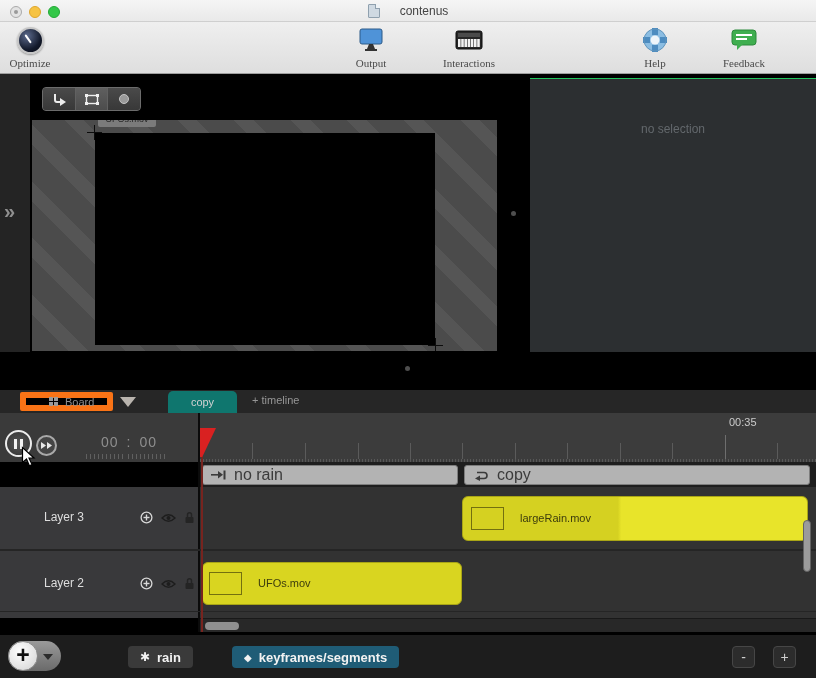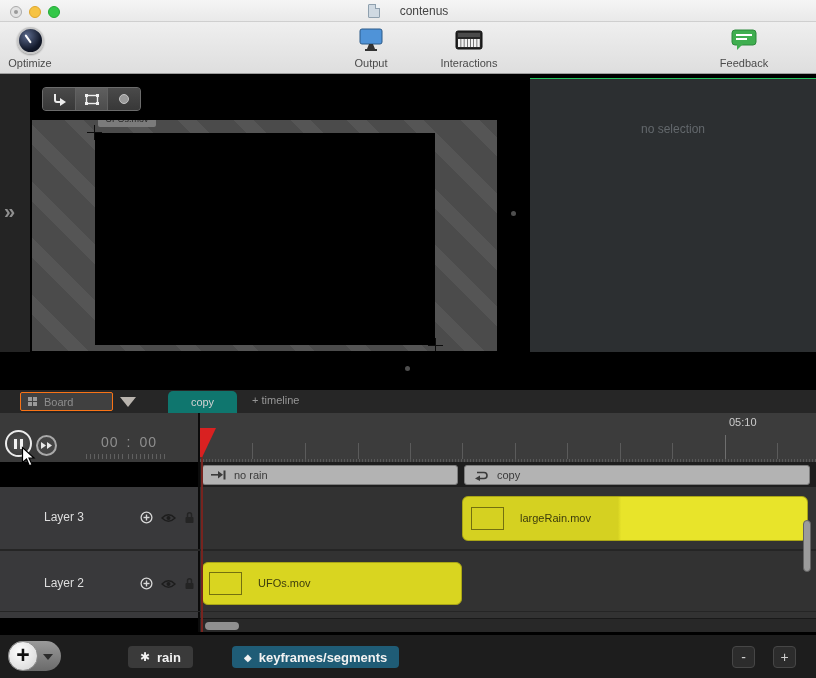--- a/index.html
+++ b/index.html
@@ -21,21 +21,21 @@
               border-radius:1px; position:relative; }
   .doc-icon::after { content:""; position:absolute; right:-1px; top:-1px; width:4px; height:4px;
                      background:#eef2f5; border-left:1px solid #8fa0ae; border-bottom:1px solid #8fa0ae; }
   .wintitle { font-size:12px; color:#444; }
 
   
   .toolbar { position:absolute; left:0; top:22px; width:816px; height:52px;
              background:linear-gradient(#efefef,#dedede); border-bottom:1px solid #9f9f9f; }
   .tb-item { position:absolute; top:3px; width:90px; height:48px; display:flex;
              flex-direction:column; align-items:center; justify-content:flex-start; }
-  .tb-label { font-size:11px; color:#4a4a4a; margin-top:2px; }
+  .tb-label { font-size:11px; color:#4a4a4a; margin-top:2px;font-family:Liberation Serif, serif; }
   .tb-iconbox { height:30px; display:flex; align-items:center; justify-content:center; }
   .gauge { width:27px; height:27px; border-radius:50%; border:2px solid #c6c6c6;
            background:radial-gradient(circle at 35% 30%, #5c6a8c, #131a2c 62%, #06080f);
            position:relative; box-shadow:0 1px 2px rgba(0,0,0,.35); }
   .gauge::after { content:""; position:absolute; left:11px; top:4px; width:2px; height:10px;
                   background:#fff; transform:rotate(-35deg); transform-origin:bottom center; border-radius:1px; }
 
   
   .main { position:absolute; left:0; top:74px; width:816px; height:316px; background:#000; }
   .left-strip { position:absolute; left:0; top:0; width:30px; height:278px; background:#242424; }
@@ -60,23 +60,23 @@
   .cross.br { right:-8px; bottom:-8px; }
   .inspector { position:absolute; left:530px; top:4px; width:286px; height:274px;
                background:#2c2f31; border-top:1px solid #22c55e; }
   .no-sel { margin-top:43px; text-align:center; font-size:12px; color:#63686c; }
   .dot { position:absolute; width:5px; height:5px; border-radius:50%; background:#4e4e4e; }
   .dot-a { left:511px; top:137px; }
   .dot-b { left:405px; top:292px; }
 
   
   .tabbar { position:absolute; left:0; top:390px; width:816px; height:23px; background:#262626; }
-  .board-btn { position:absolute; left:20px; top:2px; width:93px; height:19px; background:#404040;
-               border:1px solid #f97316; border-radius:2px; display:flex; align-items:center;
-               gap:7px; padding-left:7px; }
+  .board-btn { position:absolute; left:20px; top:2px; width:93px; height:19px; background:#000000;
+               border:6px solid #f97316; border-radius:2px; display:flex; align-items:center;
+               gap:7px; padding-left:23px; }
   .grid-icon { width:9px; height:9px;
                background:conic-gradient(#9a9a9a 0 100%);
                -webkit-mask:conic-gradient(#000 0 0); }
   .grid-icon { background:
       linear-gradient(#9a9a9a,#9a9a9a) 0 0/4px 4px no-repeat,
       linear-gradient(#9a9a9a,#9a9a9a) 5px 0/4px 4px no-repeat,
       linear-gradient(#9a9a9a,#9a9a9a) 0 5px/4px 4px no-repeat,
       linear-gradient(#9a9a9a,#9a9a9a) 5px 5px/4px 4px no-repeat; }
   .board-label { font-size:11px; color:#8e8e8e; }
   .dd-tri { position:absolute; left:120px; top:7px; width:0; height:0;
@@ -110,21 +110,21 @@
   .vdiv { position:absolute; left:198px; top:0; width:2px; height:219px; background:#0b0b0b; }
   .playhead-tri { position:absolute; left:200px; top:15px; width:16px; height:29px; background:#d92121;
                   clip-path:polygon(0 0,100% 0,14% 100%,0 100%); z-index:6; }
   .playhead-line { position:absolute; left:201px; top:42px; width:2px; height:177px;
                    background:#77241f; z-index:5; }
   .segrow { position:absolute; left:200px; top:49px; width:616px; height:25px; background:#1e1e1e; }
   .segment { position:absolute; top:3px; height:20px; background:#b3b3b3; border:1px solid #7d7d7d;
              border-radius:3px; display:flex; align-items:center; gap:8px; padding-left:8px; }
   .seg-1 { left:2px; width:256px; }
   .seg-2 { left:264px; width:346px; }
-  .seg-label { font-size:11px; color:#3b3b3b; }
+  .seg-label { font-size:16px; color:#3b3b3b; }
   .lanes { position:absolute; left:0; top:74px; width:816px; height:131px; }
   .label-col { position:absolute; left:0; top:0; width:198px; height:131px; background:#39393b; }
   .lane-area { position:absolute; left:200px; top:0; width:616px; height:131px; background:#323232; }
   .row-sep { position:absolute; left:0; width:816px; height:2px; background:#252525; }
   .layer-name { position:absolute; font-size:12px; color:#dedede; }
   .ln-1 { left:44px; top:23px; } .ln-2 { left:44px; top:89px; }
   .layer-icons { position:absolute; display:flex; gap:8px; align-items:center; }
   .li-1 { left:140px; top:24px; } .li-2 { left:140px; top:90px; }
   .clip { position:absolute; border-radius:6px; border:1px solid #a9a516; }
   .clip-large { left:462px; top:9px; width:346px; height:45px;
@@ -203,20 +203,36 @@
           <rect x="9.4" y="10" width="2.6" height="8"></rect>
             <rect x="12.6" y="10" width="2.6" height="8"></rect>
           <rect x="15.8" y="10" width="2.6" height="8"></rect>
             <rect x="19" y="10" width="2.6" height="8"></rect>
           <rect x="22.2" y="10" width="2.6" height="8"></rect>
         </g>
       </svg>
     </div>
     <span class="tb-label">Interactions</span>
   </div>
+  <div class="tb-item" style="left:610px;">
+    <div class="tb-iconbox">
+      <svg width="26" height="26">
+        <circle cx="13" cy="13" r="11" fill="#8bbde2"></circle>
+        <g fill="#4d8cc0">
+          <rect x="10" y="1" width="6" height="7"></rect>
+            <rect x="10" y="18" width="6" height="7"></rect>
+          <rect x="1" y="10" width="7" height="6"></rect>
+            <rect x="18" y="10" width="7" height="6"></rect>
+        </g>
+        <circle cx="13" cy="13" r="11" fill="none" stroke="#5f94bd"></circle>
+        <circle cx="13" cy="13" r="4.5" fill="#eef5fa"></circle>
+      </svg>
+    </div>
+    <span class="tb-label">Help</span>
+  </div>
   <div class="tb-item" style="left:699px;">
     <div class="tb-iconbox">
       <svg width="26" height="24">
         <rect x="1" y="2" width="24" height="15" rx="3" fill="#3fae4f" stroke="#2d8a3c"></rect>
         <path d="M6 16 v6 l6 -6 z" fill="#3fae4f"></path>
         <rect x="5" y="6" width="16" height="2" fill="#fff"></rect>
         <rect x="5" y="10" width="11" height="2" fill="#fff"></rect>
       </svg>
     </div>
     <span class="tb-label">Feedback</span>
@@ -308,21 +324,21 @@
     <span class="tick" style="left:158px"></span>
       <span class="tick" style="left:210px"></span>
     <span class="tick" style="left:262px"></span>
       <span class="tick" style="left:315px"></span>
     <span class="tick" style="left:367px"></span>
       <span class="tick" style="left:420px"></span>
     <span class="tick" style="left:472px"></span>
       <span class="tick major" style="left:525px"></span>
     <span class="tick" style="left:577px"></span>
     <span class="subticks"></span>
-    <span class="ruler-label">05:10</span>
+    <span class="ruler-label">00:35</span>
   </div>
 
   <div class="vdiv"></div>
   <div class="playhead-line"></div>
   <div class="playhead-tri"></div>
 
   <div class="segrow">
     <div class="segment seg-1">
       <svg width="15" height="10">
         <rect x="0" y="4" width="8" height="1.6" fill="#3b3b3b"></rect>

